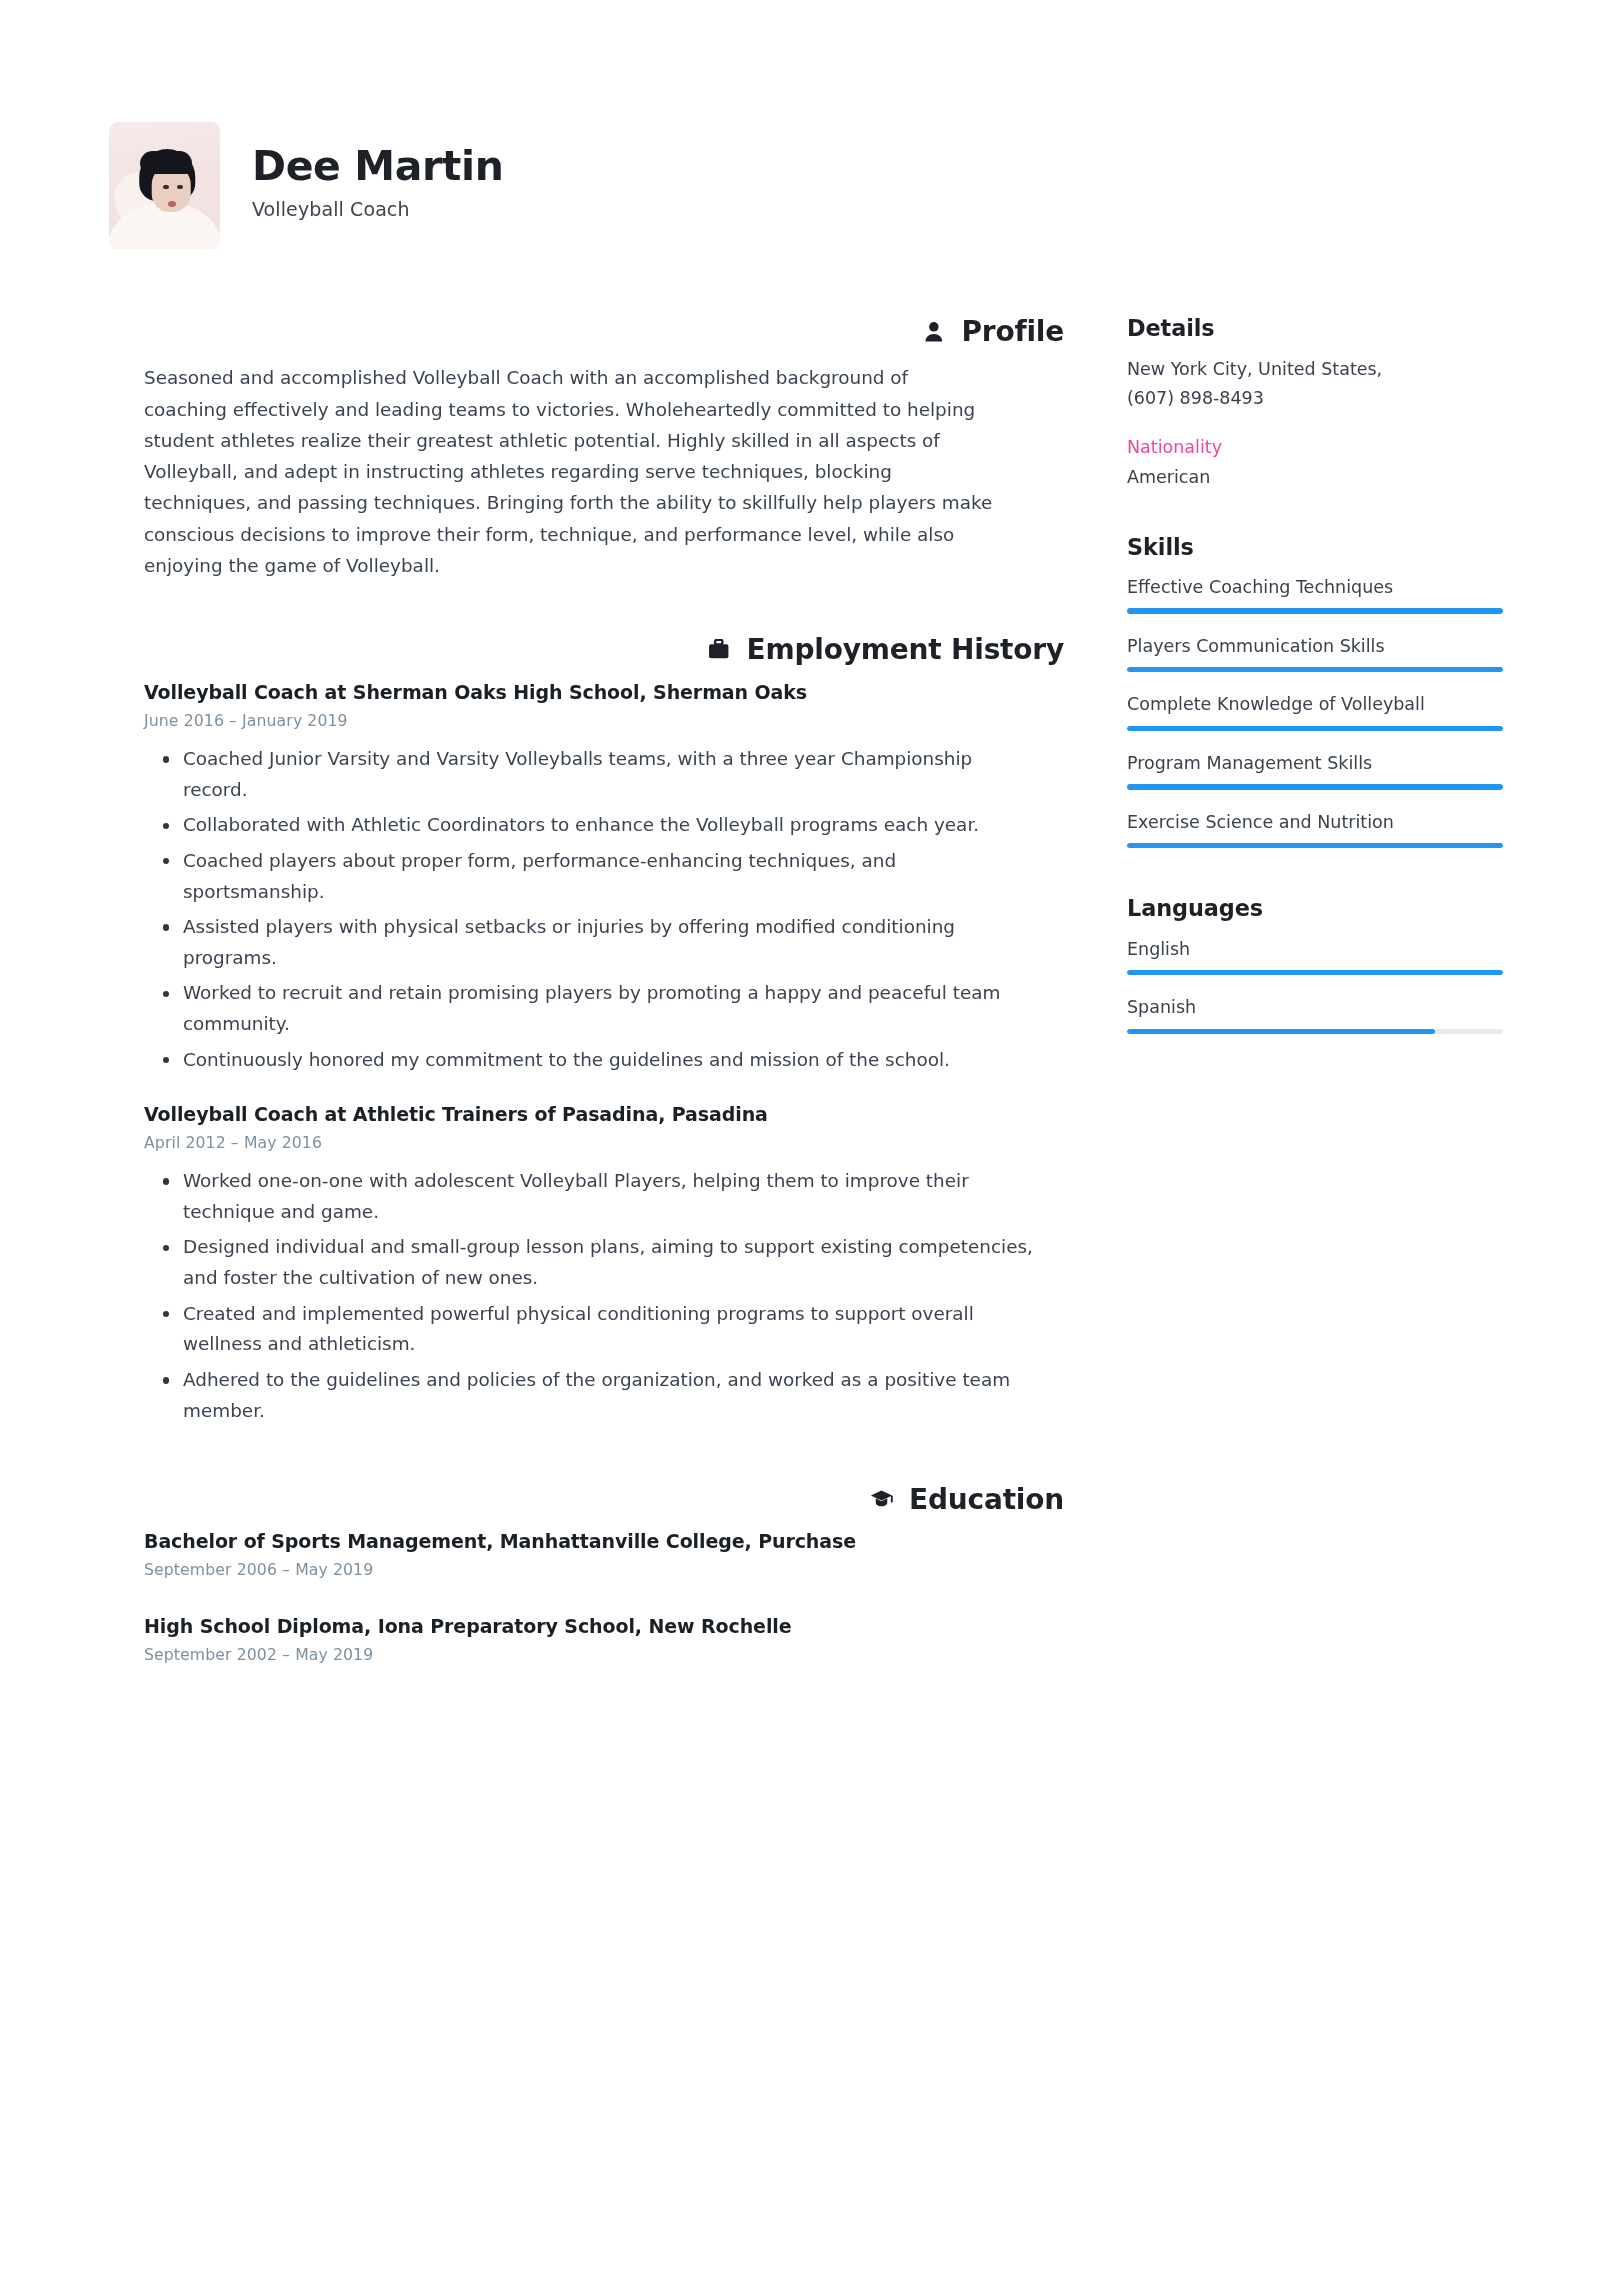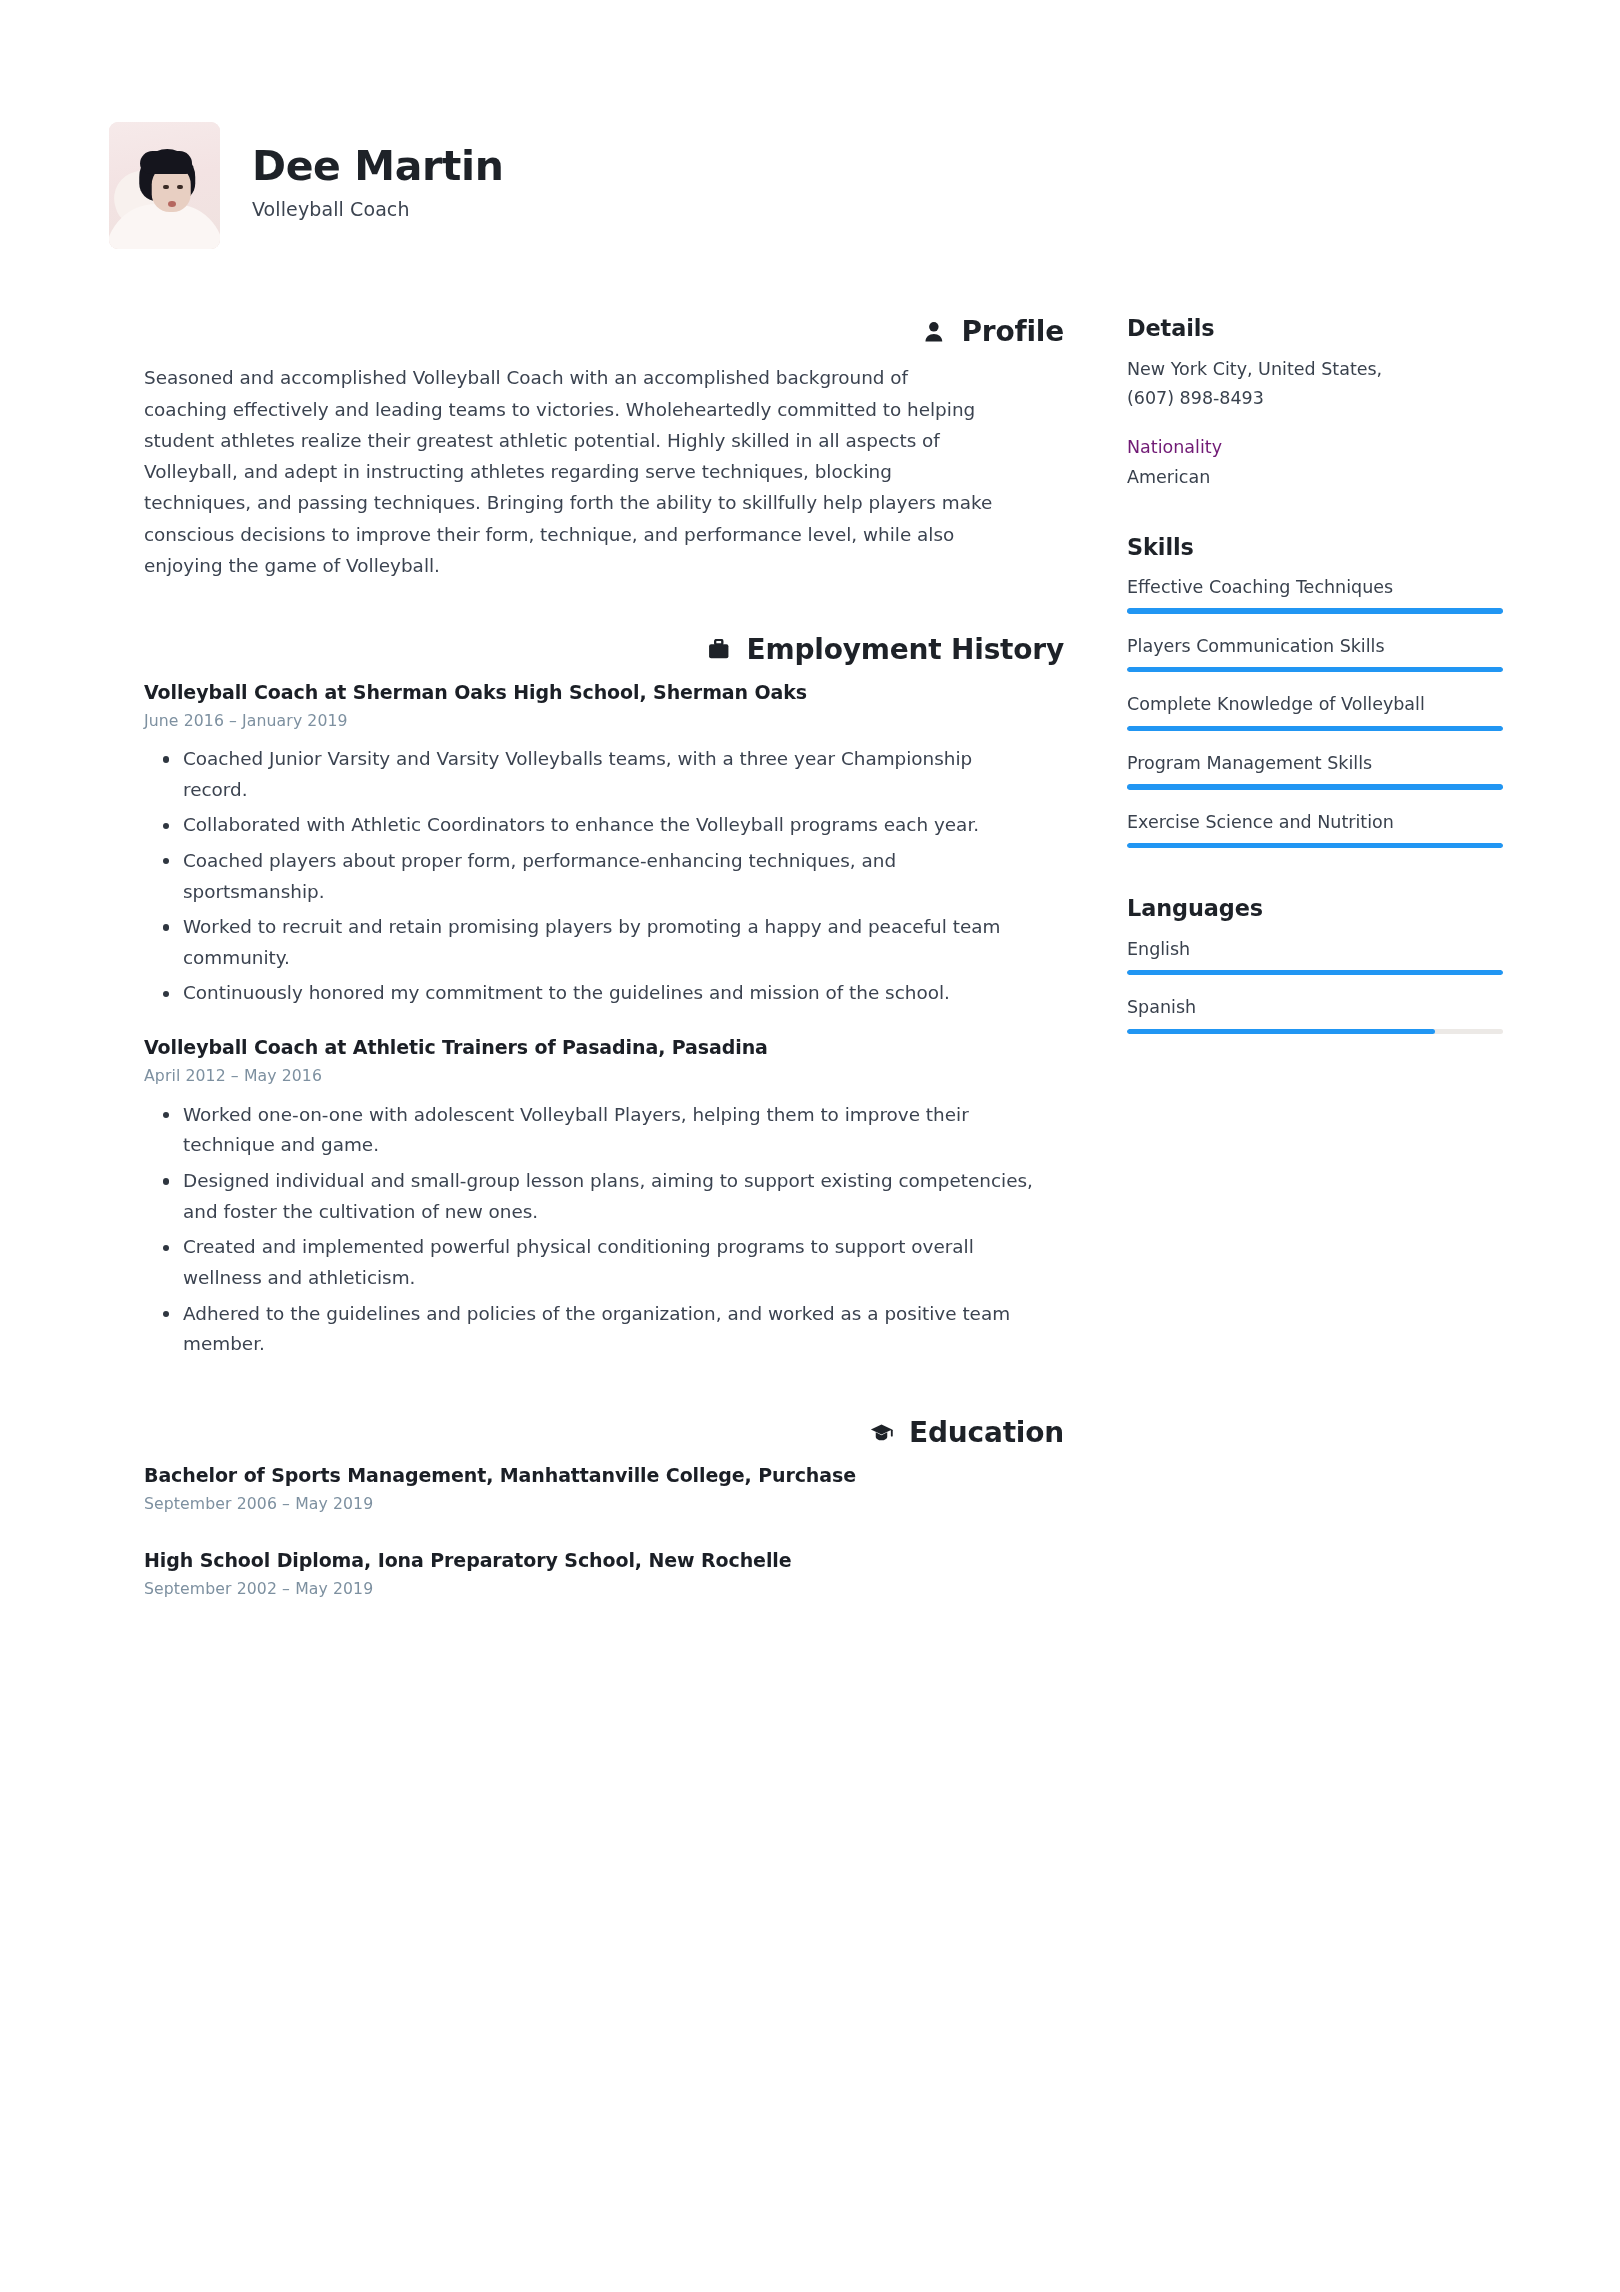--- a/index.html
+++ b/index.html
@@ -220,21 +220,21 @@
     letter-spacing: -0.1px;
   }
 
   .side-text {
     font-size: 17.5px;
     line-height: 1.62;
     color: #39414d;
   }
   .side-label {
     font-size: 17.5px;
-    color: #701a75;
+    color: #ec4899;
     margin-top: 25px;
   }
   .side-value {
     font-size: 17.5px;
     color: #39414d;
     margin-top: 9.9px;
   }
 
   .side-block { margin-top: 47px; }
 
@@ -307,20 +307,21 @@
         <span class="section-title">Employment History</span>
       </div>
       <div id="jobs-container">
           <div class="job">
             <div class="job-head">Volleyball Coach at Sherman Oaks High School, Sherman Oaks</div>
             <div class="job-dates">June 2016  –  January 2019</div>
             <ul class="bullets">
               <li>Coached Junior Varsity and Varsity Volleyballs teams, with a three year Championship record.</li>
               <li>Collaborated with Athletic Coordinators to enhance the Volleyball programs each year.</li>
               <li>Coached players about proper form, performance-enhancing techniques, and sportsmanship.</li>
+              <li>Assisted players with physical setbacks or injuries by offering modified conditioning programs.</li>
               <li>Worked to recruit and retain promising players by promoting a happy and peaceful team community.</li>
               <li>Continuously honored my commitment to the guidelines and mission of the school.</li>
             </ul>
           </div>
           <div class="job">
             <div class="job-head">Volleyball Coach at Athletic Trainers of Pasadina, Pasadina</div>
             <div class="job-dates">April 2012  –  May 2016</div>
             <ul class="bullets">
               <li>Worked one-on-one with adolescent Volleyball Players, helping them to improve their technique and game.</li>
               <li>Designed individual and small-group lesson plans, aiming to support existing competencies, and foster the cultivation of new ones.</li>

